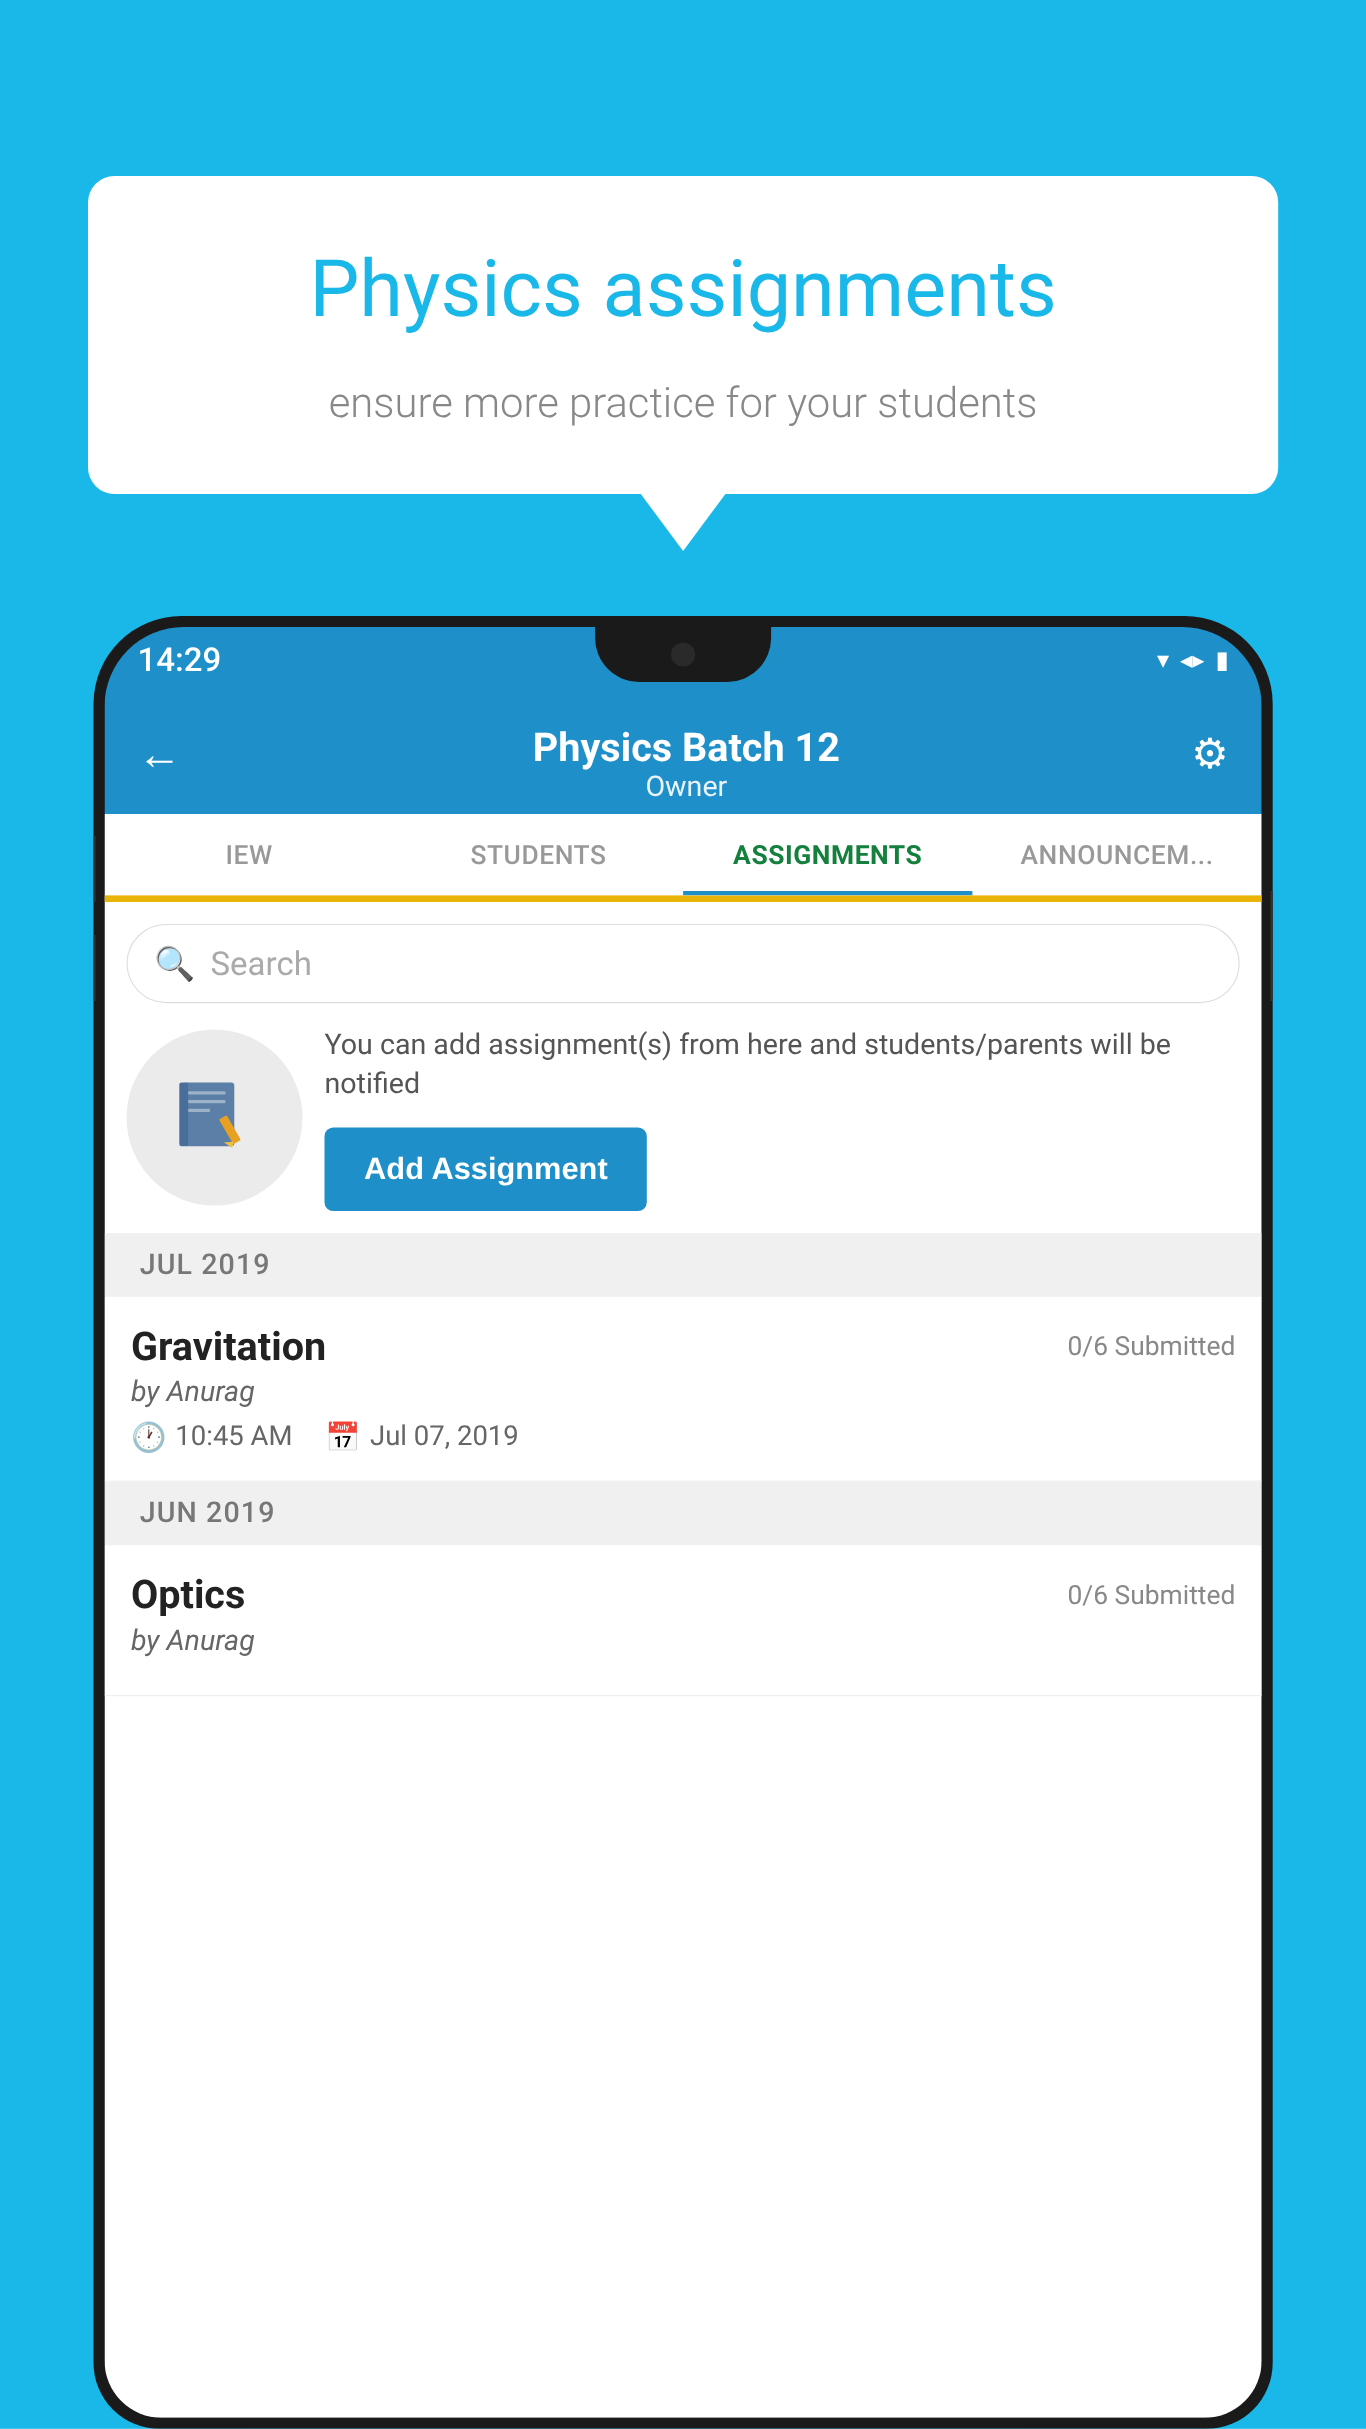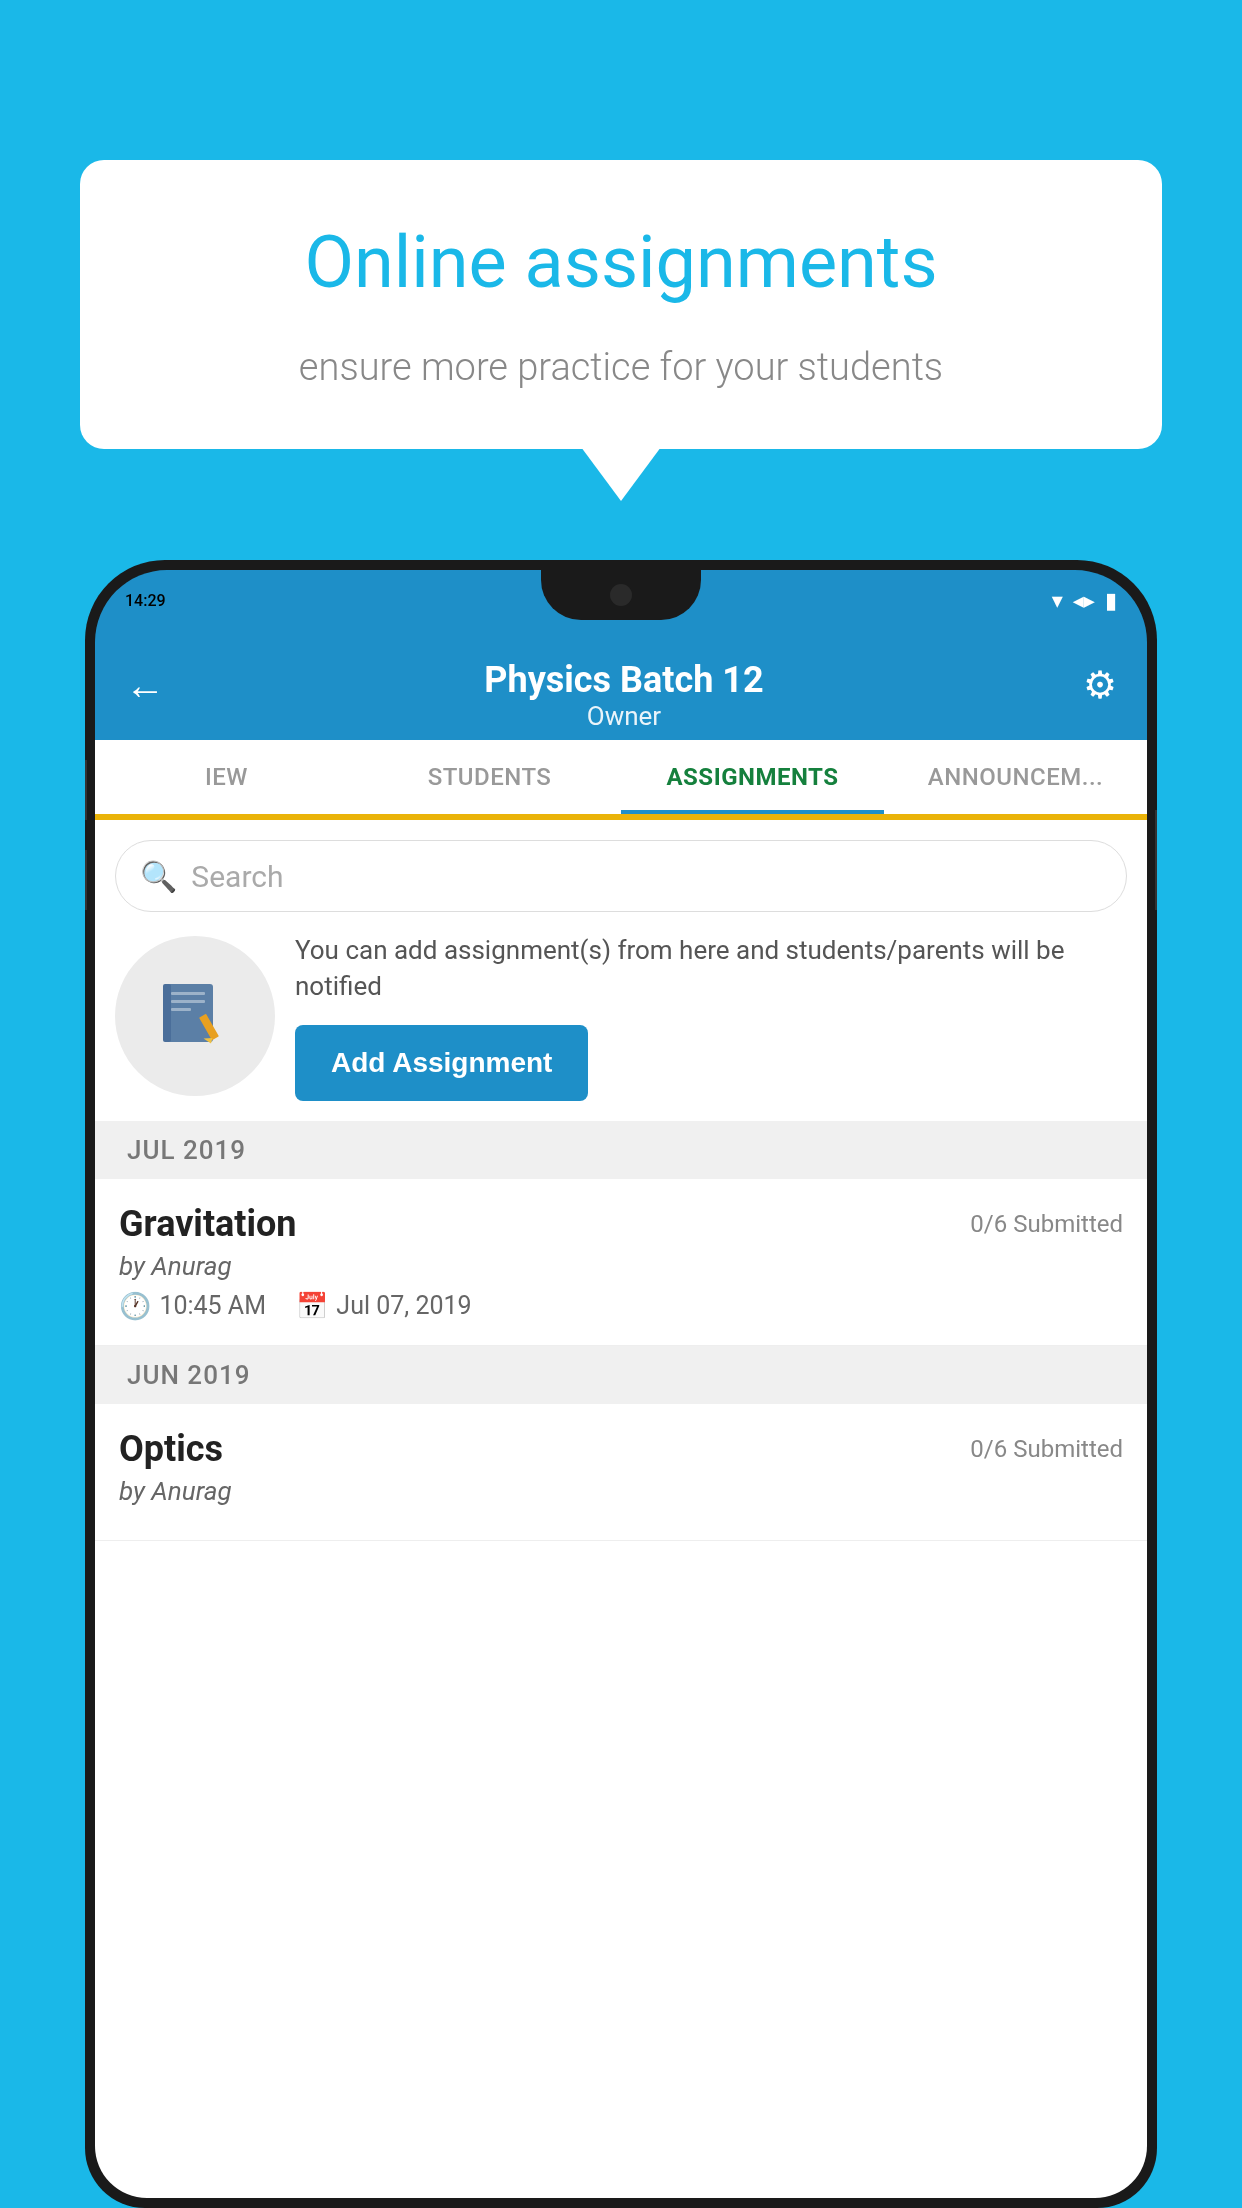--- a/index.html
+++ b/index.html
@@ -113,22 +113,22 @@
       height: 60px;
       background: #1e8fc8;
       display: flex;
       align-items: center;
       justify-content: space-between;
       padding: 0 30px;
       z-index: 10;
     }
 
     .status-time {
-      color: #000000;
-      font-size: 16px;
+      color: #ffffff;
+      font-size: 30px;
       font-weight: 500;
     }
 
     .status-icons {
       display: flex;
       align-items: center;
       gap: 10px;
     }
 
     .wifi-icon, .signal-icon, .battery-icon {
@@ -396,21 +396,21 @@
     .notebook-svg {
       width: 80px;
       height: 80px;
     }
   </style>
 </head>
 <body>
 
 <div class="speech-bubble-area">
   <div class="speech-bubble">
-    <div class="speech-bubble-title">Online assignments</div>
+    <div class="speech-bubble-title">Physics assignments</div>
     <div class="speech-bubble-subtitle">ensure more practice for your students</div>
   </div>
 </div>
 
 <div class="phone-frame">
   <div class="phone-side-left"></div>
   <div class="phone-side-left2"></div>
   <div class="phone-side-right"></div>
 
   <div class="phone-inner">

